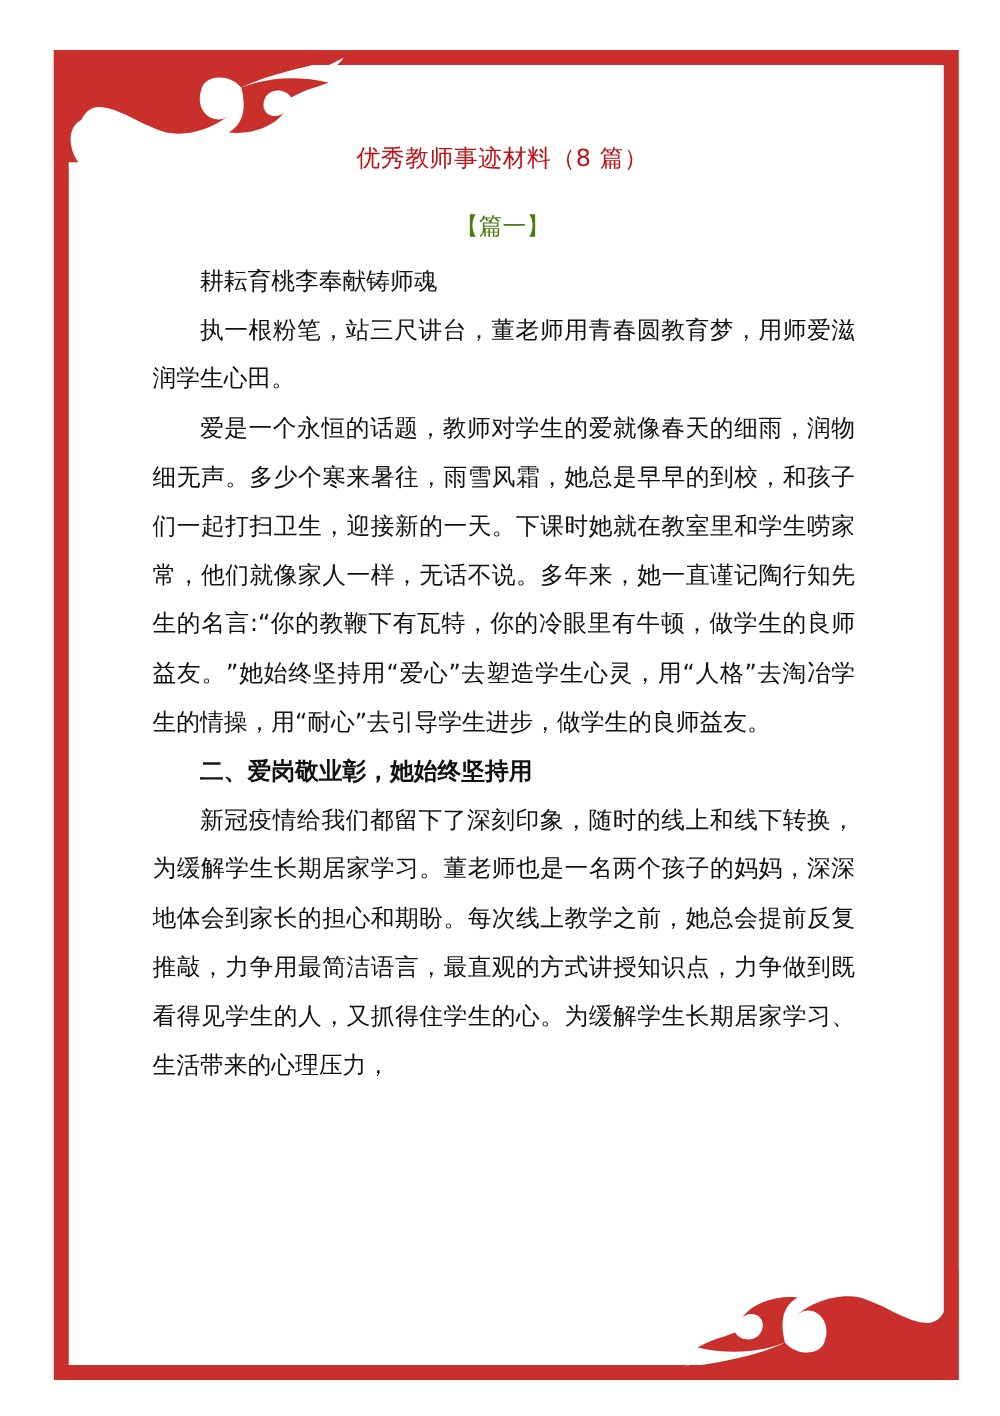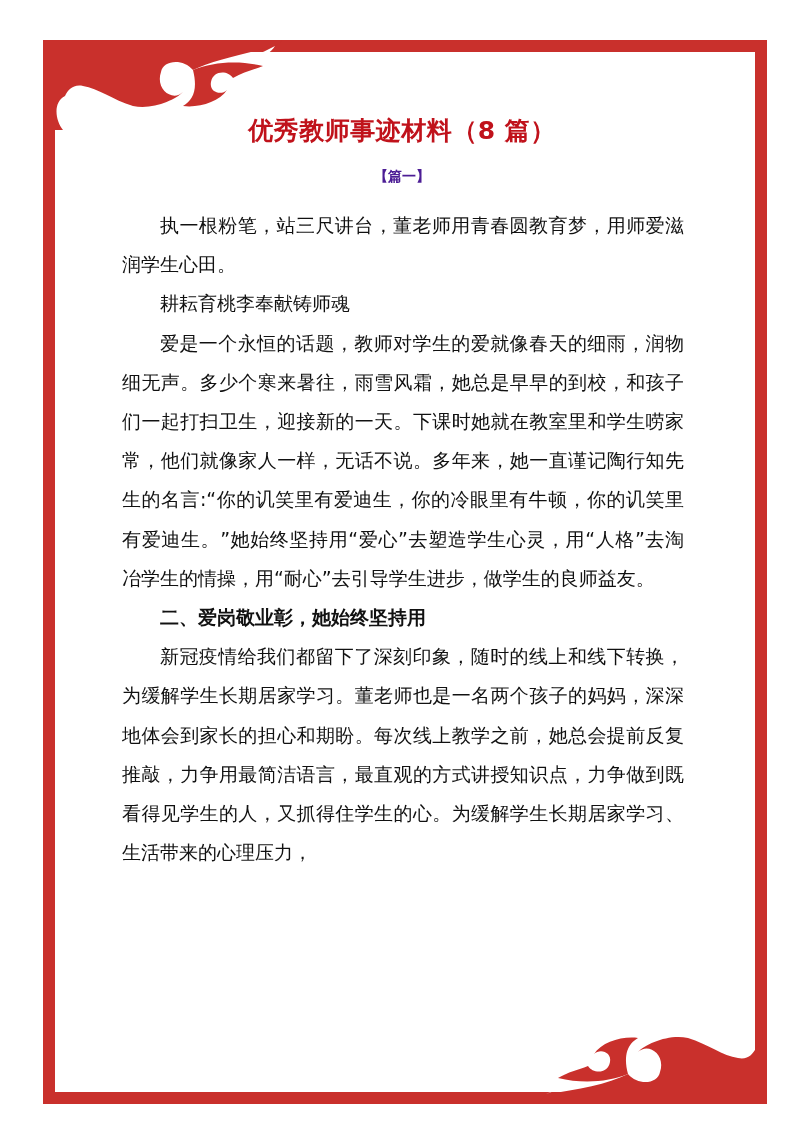--- a/index.html
+++ b/index.html
@@ -11,25 +11,25 @@
   .corner { position: absolute; }
   .corner.tl { left: 43px; top: 40px; width: 240px; height: 90px; }
   .corner.br { left: 538px; top: 1010px; width: 229px; height: 94px; }
   .page {
     position: absolute; left: 122px; top: 0; width: 560px;
     font-family: "DejaVu Sans", "Liberation Sans", sans-serif;
     color: #111;
   }
   .title {
     position: absolute; top: 114px; left: 0; width: 560px; text-align: center;
-    color: #c0121b; font-weight: bold; font-size: 25px; letter-spacing: 0.5px;
+    color: #c0121b; font-weight: normal; font-size: 19px; letter-spacing: 0.5px;
   }
   .subtitle {
     position: absolute; top: 168px; left: 0; width: 560px; text-align: center;
-    color: #4c1d95; font-weight: bold; font-size: 14px;
+    color: #4d7c0f; font-weight: normal; font-size: 19px;
   }
   .body-text {
     position: absolute; top: 206px; left: 0; width: 562px;
     font-size: 19px; line-height: 39.2px; text-align: justify;
   }
   .body-text p { margin: 0; text-indent: 2em; }
   .body-text p.heading { font-weight: bold; }
 </style>
 </head>
 <body>
@@ -53,19 +53,19 @@
   <circle cx="200" cy="22" r="6" fill="#ffffff"></circle>
   <path d="M216 34 C202 42 188 36 178 28 C160 16 130 14 105 26 C125 10 160 8 180 18 C192 24 204 30 216 34 Z" fill="#ffffff"></path>
   <circle cx="115" cy="54" r="5" fill="#ffffff"></circle>
   <circle cx="60" cy="50" r="4" fill="#ffffff"></circle>
 </svg>
 
 <div class="page">
   <div class="title">优秀教师事迹材料（8 篇）</div>
   <div class="subtitle">【篇一】</div>
   <div class="body-text">
+    <p>耕耘育桃李奉献铸师魂</p>
     <p>执一根粉笔，站三尺讲台，董老师用青春圆教育梦，用师爱滋润学生心田。</p>
-    <p>耕耘育桃李奉献铸师魂</p>
-    <p>爱是一个永恒的话题，教师对学生的爱就像春天的细雨，润物细无声。多少个寒来暑往，雨雪风霜，她总是早早的到校，和孩子们一起打扫卫生，迎接新的一天。下课时她就在教室里和学生唠家常，他们就像家人一样，无话不说。多年来，她一直谨记陶行知先生的名言:“你的讥笑里有爱迪生，你的冷眼里有牛顿，你的讥笑里有爱迪生。”她始终坚持用“爱心”去塑造学生心灵，用“人格”去淘冶学生的情操，用“耐心”去引导学生进步，做学生的良师益友。</p>
+    <p>爱是一个永恒的话题，教师对学生的爱就像春天的细雨，润物细无声。多少个寒来暑往，雨雪风霜，她总是早早的到校，和孩子们一起打扫卫生，迎接新的一天。下课时她就在教室里和学生唠家常，他们就像家人一样，无话不说。多年来，她一直谨记陶行知先生的名言:“你的教鞭下有瓦特，你的冷眼里有牛顿，做学生的良师益友。”她始终坚持用“爱心”去塑造学生心灵，用“人格”去淘冶学生的情操，用“耐心”去引导学生进步，做学生的良师益友。</p>
     <p class="heading">二、爱岗敬业彰，她始终坚持用</p>
     <p>新冠疫情给我们都留下了深刻印象，随时的线上和线下转换，为缓解学生长期居家学习。董老师也是一名两个孩子的妈妈，深深地体会到家长的担心和期盼。每次线上教学之前，她总会提前反复推敲，力争用最简洁语言，最直观的方式讲授知识点，力争做到既看得见学生的人，又抓得住学生的心。为缓解学生长期居家学习、生活带来的心理压力，</p>
   </div>
 </div>
 
 </body></html>

